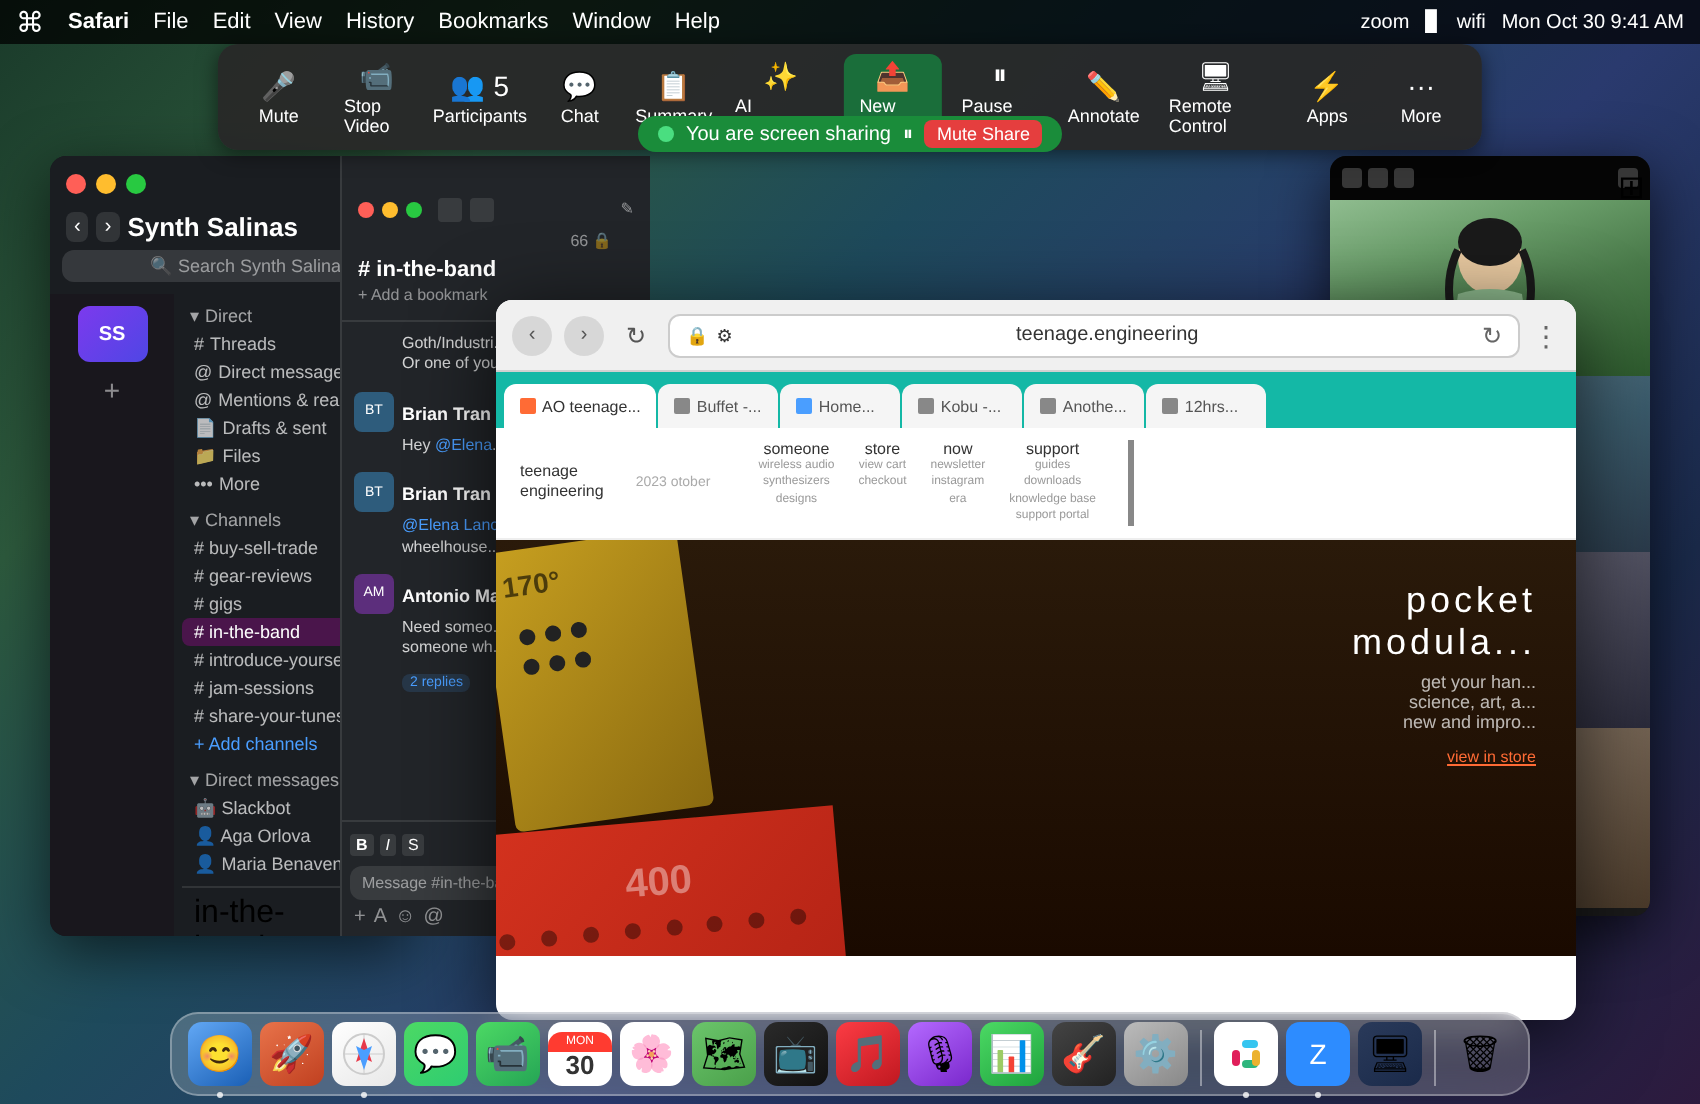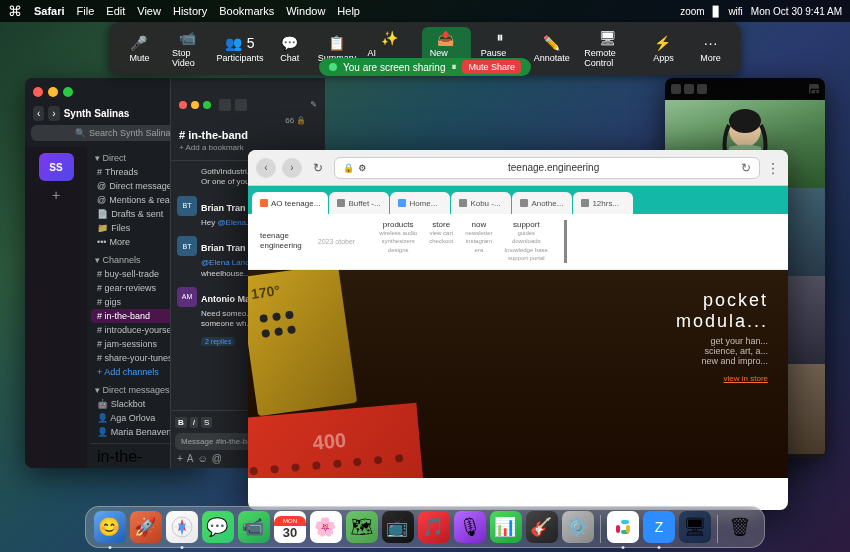--- a/index.html
+++ b/index.html
@@ -702,21 +702,21 @@
 
   <div class="slack-window">
     <div class="slack-titlebar">
       <div class="traffic-light tl-red"></div>
       <div class="traffic-light tl-yellow"></div>
       <div class="traffic-light tl-green"></div>
     </div>
     <div class="slack-nav">
       <button>‹</button>
       <button>›</button>
-      <span style="color:white;font-size:10px;font-weight:600;flex:1;">Synth Salinas</span>
+      <span style="color:white;font-size:13px;font-weight:600;flex:1;">Synth Salinas</span>
       <span style="color:rgba(255,255,255,0.6);font-size:10px;">✏️</span>
     </div>
     <div class="slack-search">
       🔍 <span>Search Synth Salinas</span>
     </div>
     <div class="slack-body">
       <div class="slack-sidebar">
         <div class="workspace-avatar">SS</div>
         <span style="color:rgba(255,255,255,0.5);font-size:14px;">+</span>
       </div>
@@ -890,21 +890,21 @@
     </div>
     <div class="browser-content">
       <div class="te-site">
 
         <div class="te-nav">
           <div class="te-brand" style="white-space:pre;font-size:8px;line-height:1.3;">teenage
 engineering</div>
           <span style="color:#aaa;font-size:7px;">2023 otober</span>
           <div style="display:flex;gap:12px;margin-left:8px;">
             <div style="text-align:center;">
-              <div style="font-size:8px;color:#333;font-weight:500;">products</div>
+              <div style="font-size:8px;color:#333;font-weight:500;">someone</div>
               <div style="font-size:6px;color:#999;line-height:1.4;white-space:pre;">wireless audio
 synthesizers
 designs</div>
             </div>
             <div style="text-align:center;">
               <div style="font-size:8px;color:#333;font-weight:500;">store</div>
               <div style="font-size:6px;color:#999;line-height:1.4;white-space:pre;">view cart
 checkout</div>
             </div>
             <div style="text-align:center;">

